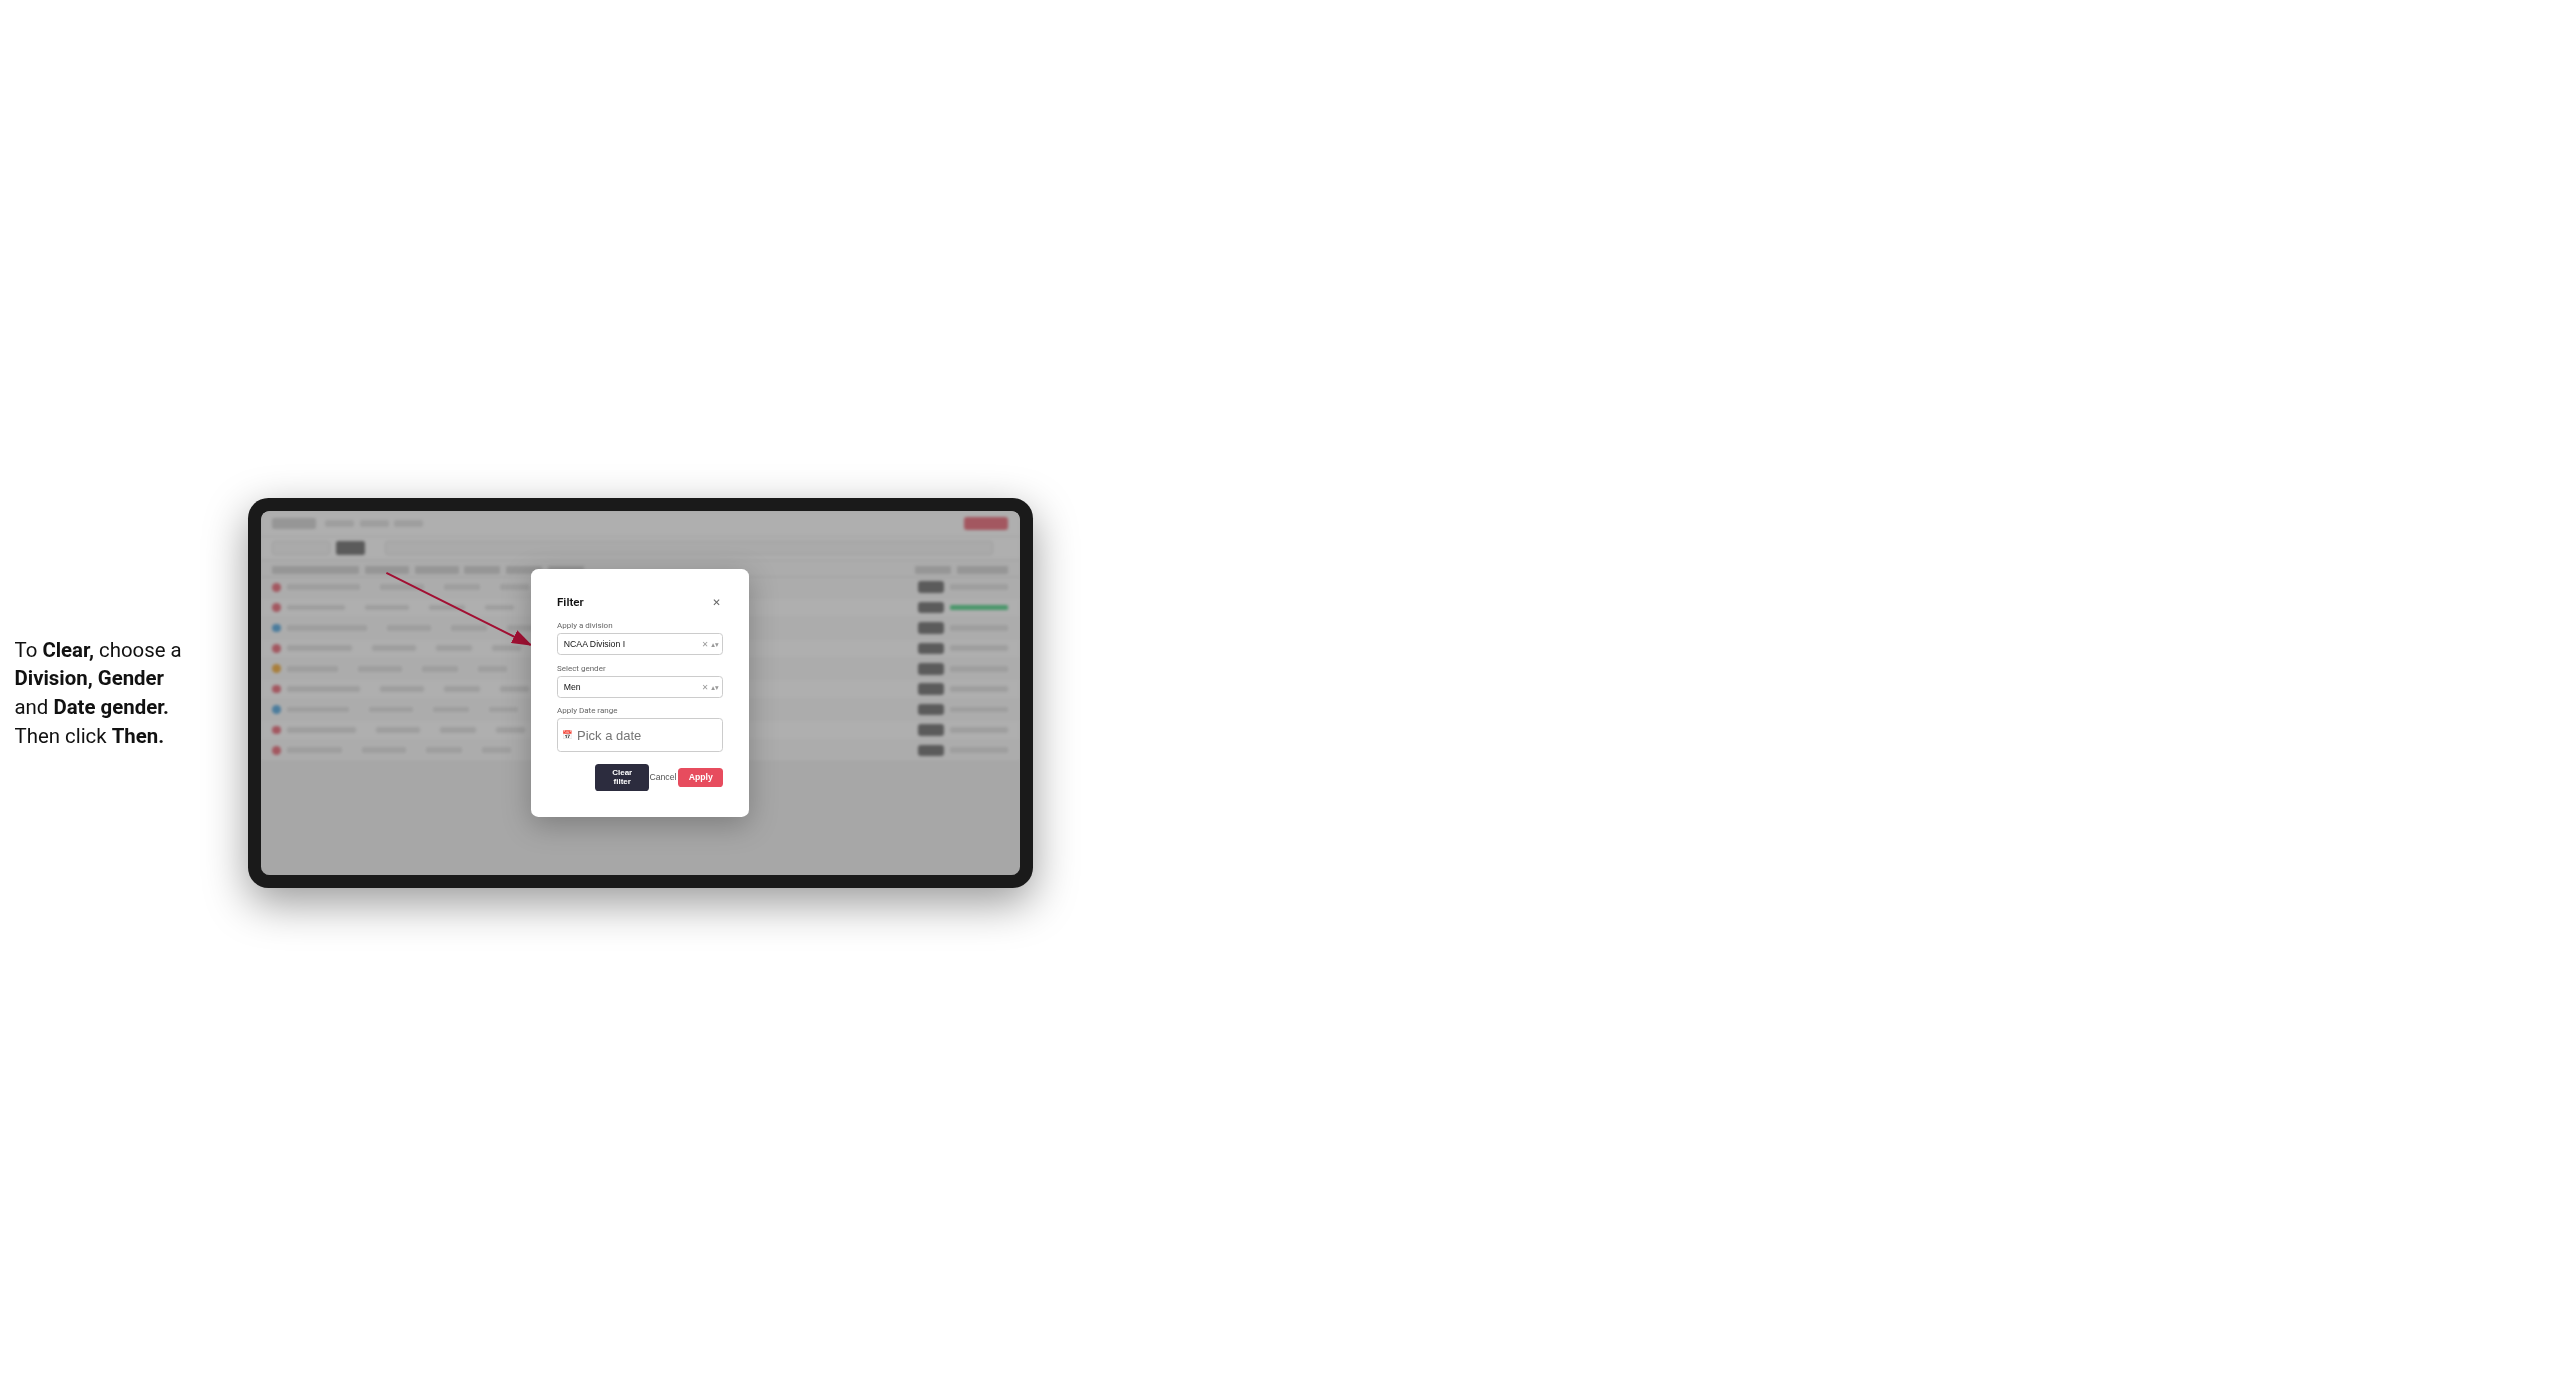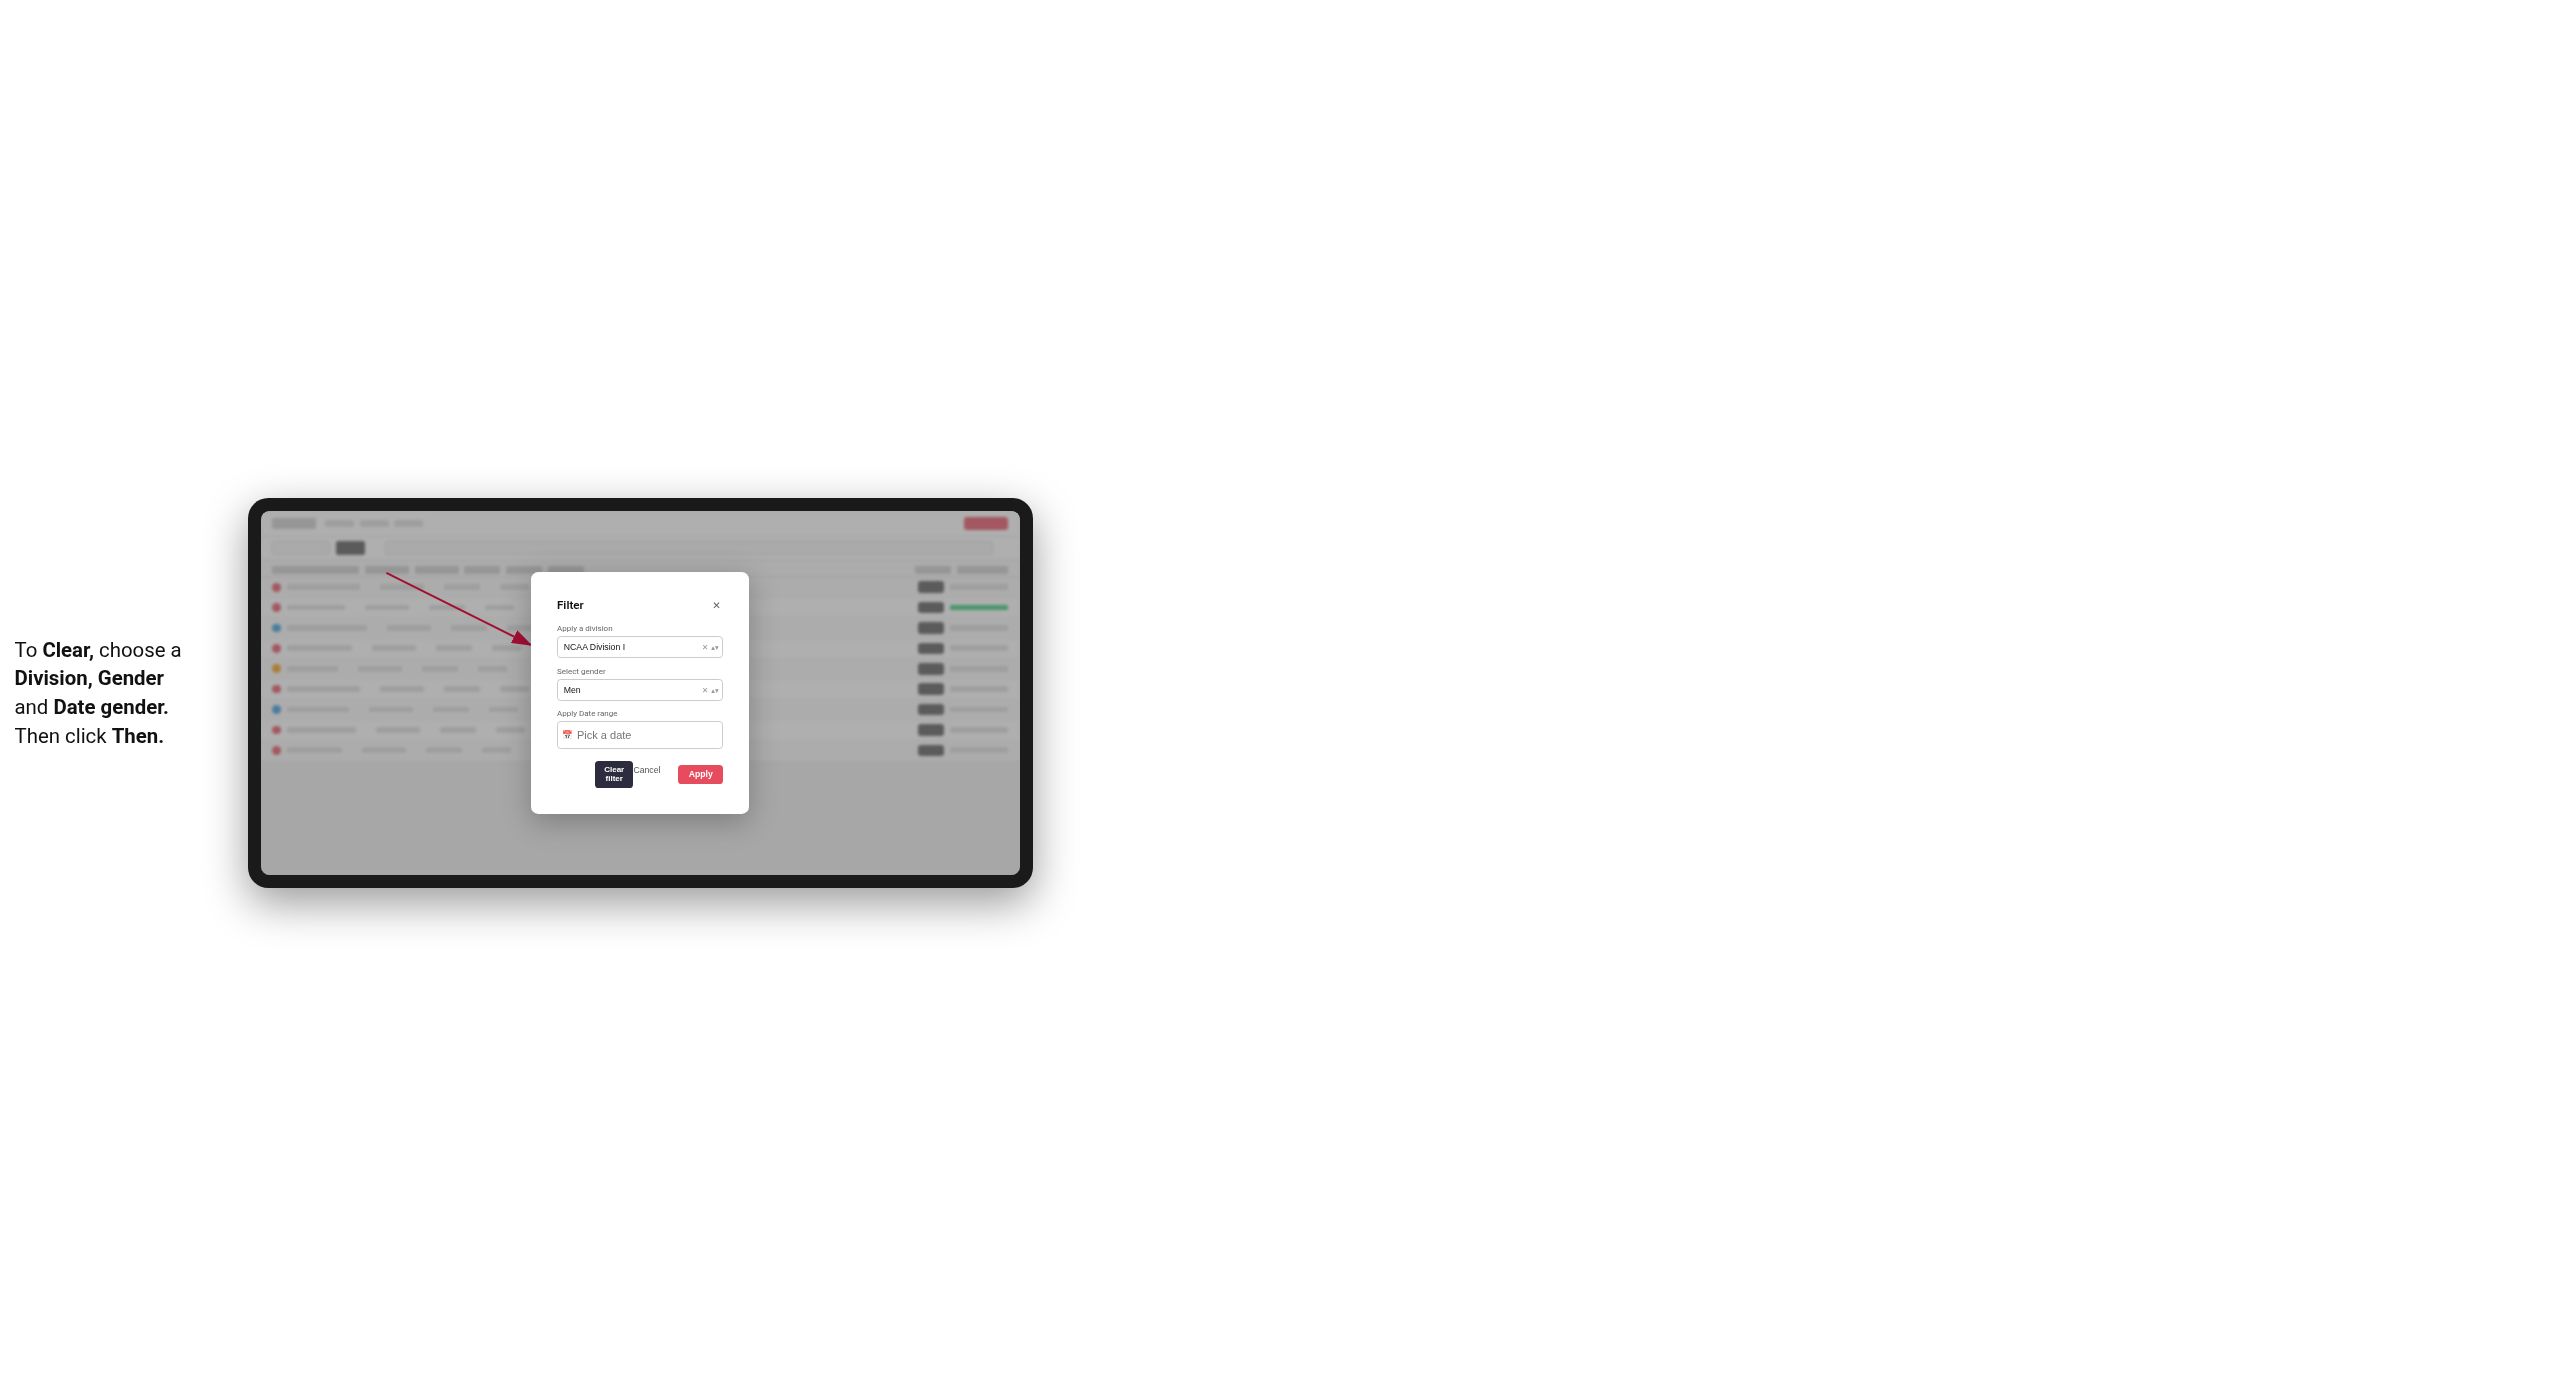--- a/index.html
+++ b/index.html
@@ -296,25 +296,25 @@
       color: #999;
     }
 
     .modal-date-wrapper {
       position: relative;
       width: 100%;
     }
 
     .modal-date-input {
       width: 100%;
-      height: 28px;
+      height: 34px;
       border: 0.7px solid #ccc;
       border-radius: 3.6px;
       padding: 0 5.8px 0 19px;
-      font-size: 11px;
+      font-size: 13px;
       color: #999;
       background: #fff;
     }
 
     .modal-calendar-icon {
       position: absolute;
       left: 5.8px;
       top: 50%;
       transform: translateY(-50%);
       font-size: 8.7px;
@@ -323,22 +323,22 @@
 
     .modal-footer {
       display: flex;
       align-items: center;
       justify-content: space-between;
       margin-top: 11.6px;
     }
 
     .modal-footer-right {
       display: flex;
-      gap: 18px;
-      align-items: flex-start;
+      gap: 2px;
+      align-items: center;
     }
 
     .btn-clear-filter {
       background: #2c2c3e;
       color: #fff;
       border: none;
       border-radius: 3.6px;
       padding: 4.4px 8.7px;
       font-size: 8px;
       font-weight: 600;

